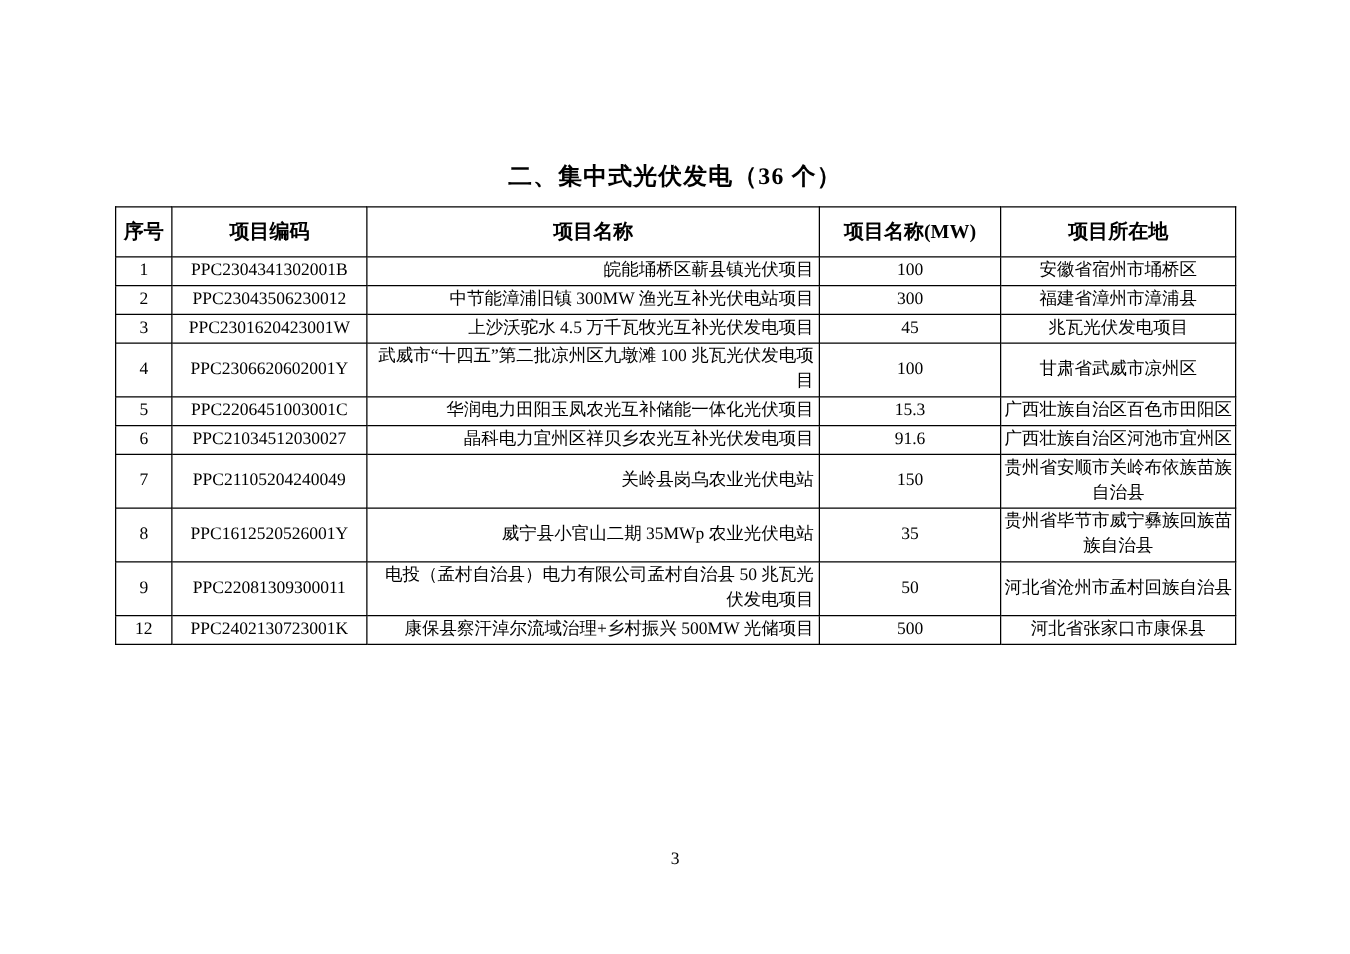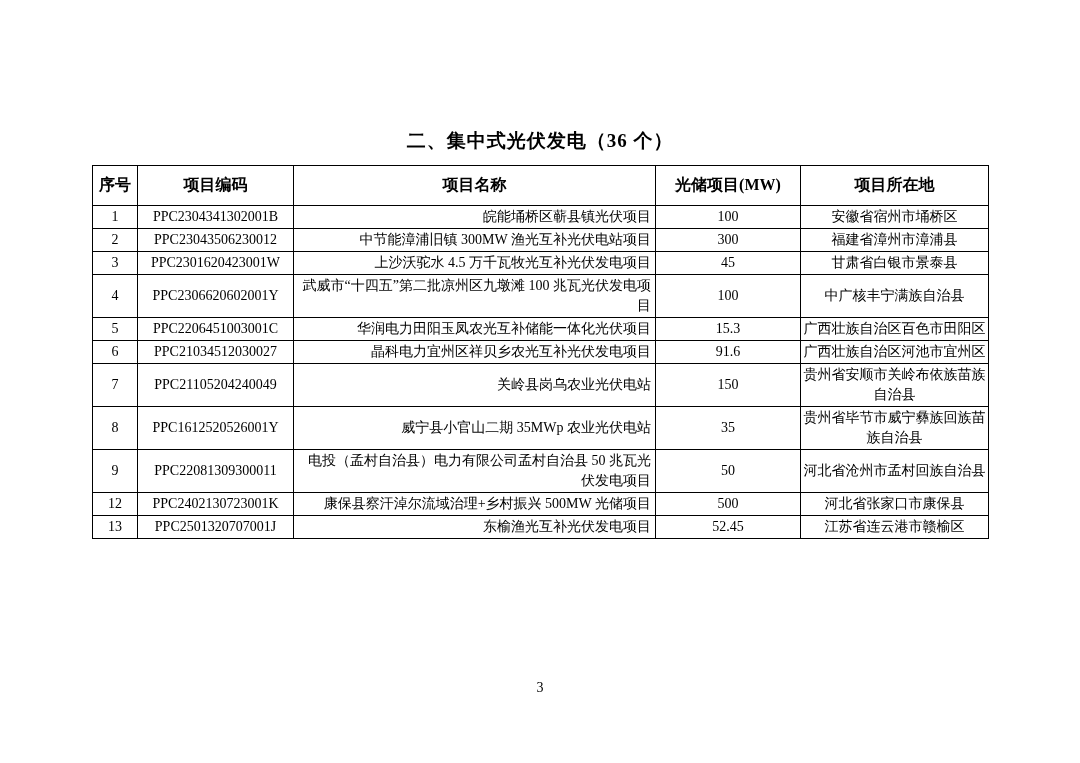--- a/index.html
+++ b/index.html
@@ -83,21 +83,21 @@
         <col class="c-code">
         <col class="c-name">
         <col class="c-cap">
         <col class="c-loc">
     </colgroup>
     <thead>
       <tr>
           <th>序号</th>
           <th>项目编码</th>
           <th>项目名称</th>
-          <th>光储项目(MW)</th>
+          <th>项目名称(MW)</th>
           <th>项目所在地</th>
         </tr>
     </thead>
     <tbody>
         <tr>
           <td class="cell-seq">1</td>
           <td class="cell-code">PPC2304341302001B</td>
           <td class="cell-name">皖能埇桥区蕲县镇光伏项目</td>
           <td class="cell-capacity">100</td>
           <td class="cell-location">安徽省宿州市埇桥区</td>
@@ -107,28 +107,28 @@
           <td class="cell-code">PPC23043506230012</td>
           <td class="cell-name">中节能漳浦旧镇 300MW 渔光互补光伏电站项目</td>
           <td class="cell-capacity">300</td>
           <td class="cell-location">福建省漳州市漳浦县</td>
         </tr>
         <tr>
           <td class="cell-seq">3</td>
           <td class="cell-code">PPC2301620423001W</td>
           <td class="cell-name">上沙沃驼水 4.5 万千瓦牧光互补光伏发电项目</td>
           <td class="cell-capacity">45</td>
-          <td class="cell-location">甘肃省白银市景泰县</td>
+          <td class="cell-location">兆瓦光伏发电项目</td>
         </tr>
         <tr>
           <td class="cell-seq">4</td>
           <td class="cell-code">PPC2306620602001Y</td>
           <td class="cell-name">武威市“十四五”第二批凉州区九墩滩 100 兆瓦光伏发电项目</td>
           <td class="cell-capacity">100</td>
-          <td class="cell-location">中广核丰宁满族自治县</td>
+          <td class="cell-location">甘肃省武威市凉州区</td>
         </tr>
         <tr>
           <td class="cell-seq">5</td>
           <td class="cell-code">PPC2206451003001C</td>
           <td class="cell-name">华润电力田阳玉凤农光互补储能一体化光伏项目</td>
           <td class="cell-capacity">15.3</td>
           <td class="cell-location">广西壮族自治区百色市田阳区</td>
         </tr>
         <tr>
           <td class="cell-seq">6</td>
@@ -158,25 +158,18 @@
           <td class="cell-capacity">50</td>
           <td class="cell-location">河北省沧州市孟村回族自治县</td>
         </tr>
         <tr>
           <td class="cell-seq">12</td>
           <td class="cell-code">PPC2402130723001K</td>
           <td class="cell-name">康保县察汗淖尔流域治理+乡村振兴 500MW 光储项目</td>
           <td class="cell-capacity">500</td>
           <td class="cell-location">河北省张家口市康保县</td>
         </tr>
-        <tr>
-          <td class="cell-seq">13</td>
-          <td class="cell-code">PPC2501320707001J</td>
-          <td class="cell-name">东榆渔光互补光伏发电项目</td>
-          <td class="cell-capacity">52.45</td>
-          <td class="cell-location">江苏省连云港市赣榆区</td>
-        </tr>
       </tbody>
   </table>
 
   <div class="page-number">3</div>
 
 </div>
 
 </body></html>

